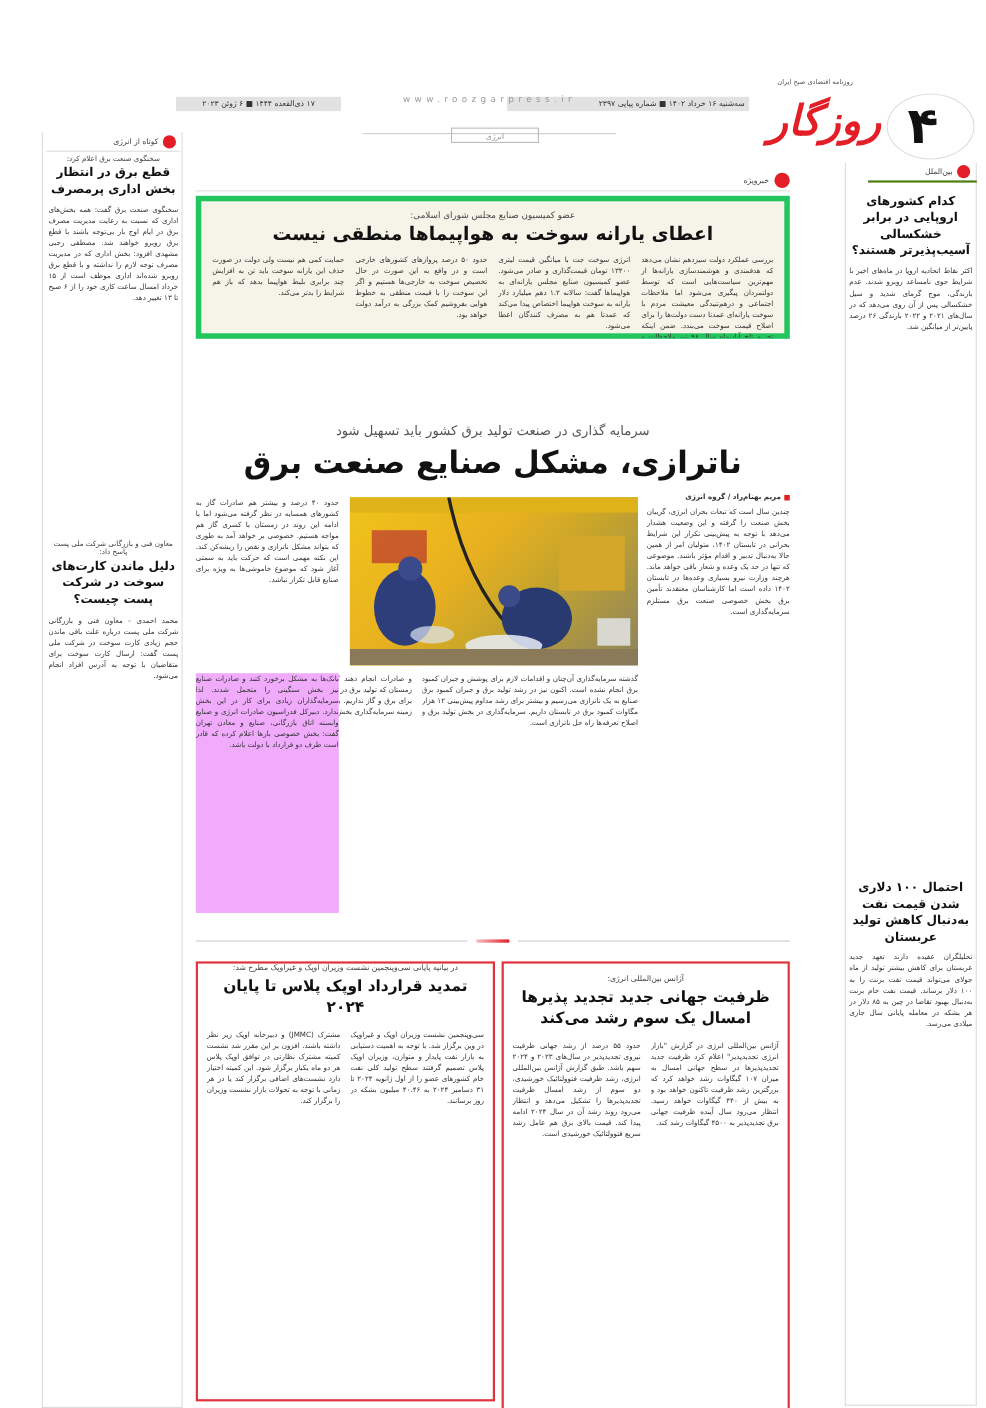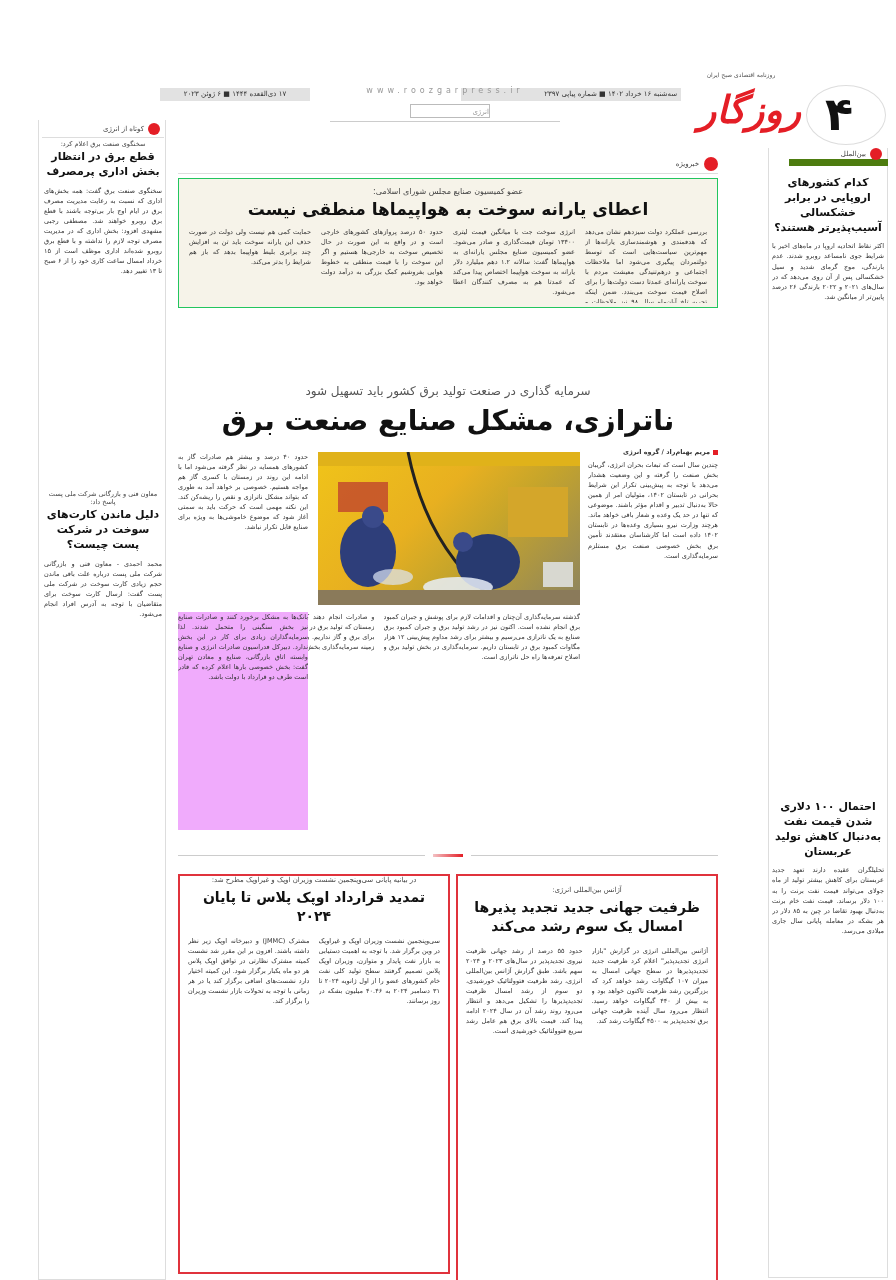--- a/index.html
+++ b/index.html
@@ -6,33 +6,33 @@
 body{width:896px;height:1280px;background:#fff;font-family:"DejaVu Sans",sans-serif;color:#222;overflow:hidden;position:relative;direction:rtl}
 .abs{position:absolute}
 
 .pagenum{right:22px;top:90px;width:70px;height:50px;font-size:46px;font-weight:bold;color:#111;text-align:center;line-height:48px;font-family:"DejaVu Sans",sans-serif}
 .pagenum-circle{right:10px;top:85px;width:80px;height:60px;border:1px solid #ddd;border-radius:50%}
 .logo{right:95px;top:85px;width:110px;height:50px;color:#e41e26;font-size:38px;font-weight:bold;line-height:50px;text-align:right;font-style:italic;letter-spacing:-2px}
 .tagline{right:110px;top:71px;width:90px;font-size:6px;color:#555;text-align:center}
 .datebar-r{right:215px;top:88px;width:220px;height:13px;background:#e2e2e2;font-size:7px;line-height:13px;padding-right:4px;color:#333}
 .url{left:330px;top:86px;width:230px;height:14px;font-size:8px;letter-spacing:4px;color:#999;text-align:center;direction:ltr}
 .mast-mid{left:330px;top:102px;width:230px;height:20px;border-bottom:1px solid #ccc}
-.mast-mid-logo{left:410px;top:104px;width:80px;height:14px;border:1px solid #bbb;font-size:7px;color:#999;text-align:right;line-height:14px}
+.mast-mid-logo{left:410px;top:116px;width:80px;height:14px;border:1px solid #bbb;font-size:7px;color:#999;text-align:center;line-height:14px}
 .datebar-l{left:160px;top:88px;width:150px;height:13px;background:#e2e2e2;font-size:7px;line-height:13px;text-align:center;color:#333}
 .redtab{width:12px;height:12px;border-radius:50%;background:#e41e26}
 .sec-label{font-size:7px;color:#444}
 
 .rcol{right:8px;top:148px;width:120px;height:1130px;border:1px solid #ddd;border-top:none}
-.rcol-head{right:8px;top:148px;width:99px;height:18px;border-bottom:7px solid #4d7c0f}
+.rcol-head{right:8px;top:148px;width:99px;height:18px;border-bottom:2px solid #4d7c0f}
 .h-right{font-weight:bold;text-align:center;color:#111;line-height:1.35}
 .body-text{font-size:6.5px;line-height:1.55;color:#333;text-align:justify}
 
 .lcol{left:38px;top:120px;width:128px;height:1160px;border:1px solid #ddd;border-top:none}
 
-.featbox{left:178px;top:178px;width:540px;height:130px;background:#f6f3e9;border:1px solid #22c55e}
+.featbox{left:178px;top:178px;width:540px;height:130px;background:#f6f3e9;border:5px solid #22c55e}
 .feat-sub{font-size:8px;text-align:center;color:#444}
 .feat-title{font-size:17px;font-weight:bold;text-align:center;color:#111}
 .cols4{display:flex;gap:10px;padding:0 10px}
 .cols4>div{flex:1}
 
 .main-sub{font-size:12px;color:#555;text-align:center}
 .main-title{font-size:28px;font-weight:bold;color:#111;text-align:center}
 .photo{left:318px;top:452px;width:262px;height:153px;background:linear-gradient(135deg,#f0c419 0%,#e8b020 40%,#c7a52a 60%,#8b8360 100%);overflow:hidden}
 .bodycols{display:flex;gap:9px}
 .bodycols>div{flex:1}

